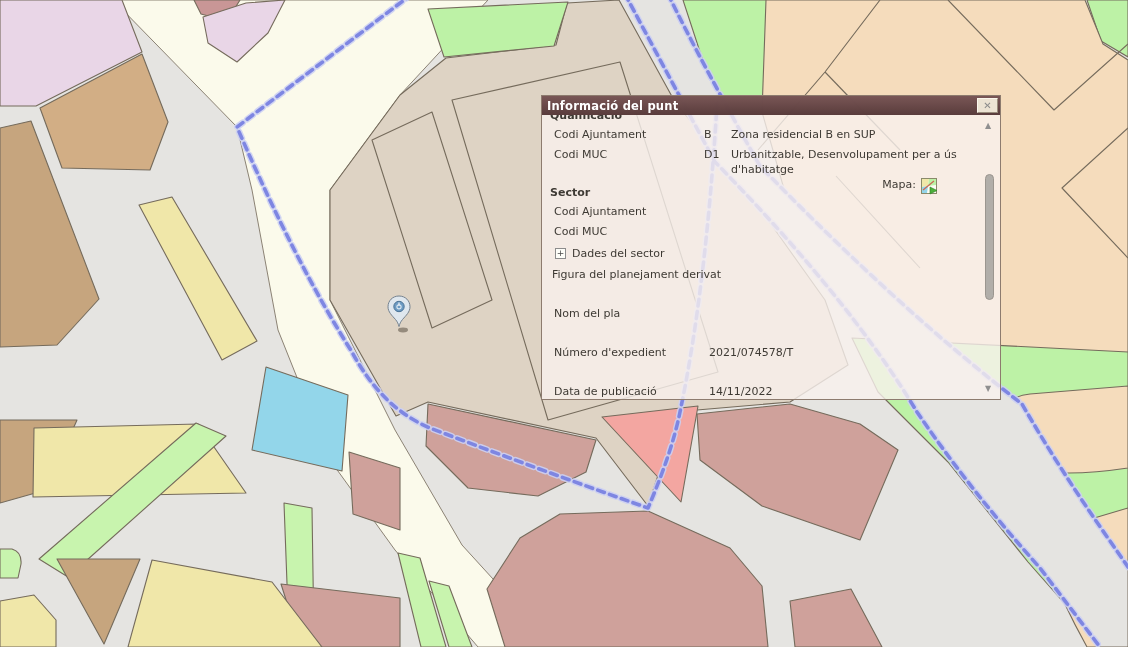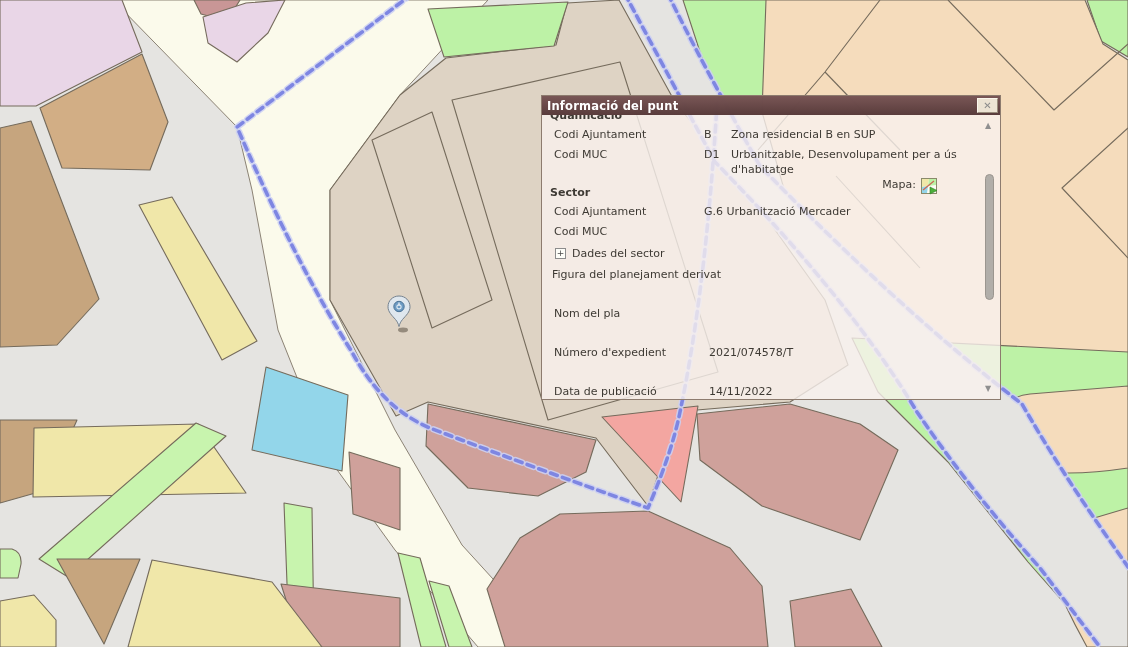--- a/index.html
+++ b/index.html
@@ -143,21 +143,20 @@
         <div class="row3">
           <span>Codi MUC</span>
           <span>D1</span>
           <span>Urbanitzable, Desenvolupament per a ús d'habitatge</span>
         </div>
 
         <div class="sec">Sector</div>
 
         <div class="row2">
           <span>Codi Ajuntament</span>
-          <span>G.6 Urbanització Mercader</span>
         </div>
         <div class="row2">
           <span>Codi MUC</span>
         </div>
 
         <div class="exprow">
           <span class="plusbox">+</span>
           <span>Dades del sector</span>
         </div>
 

